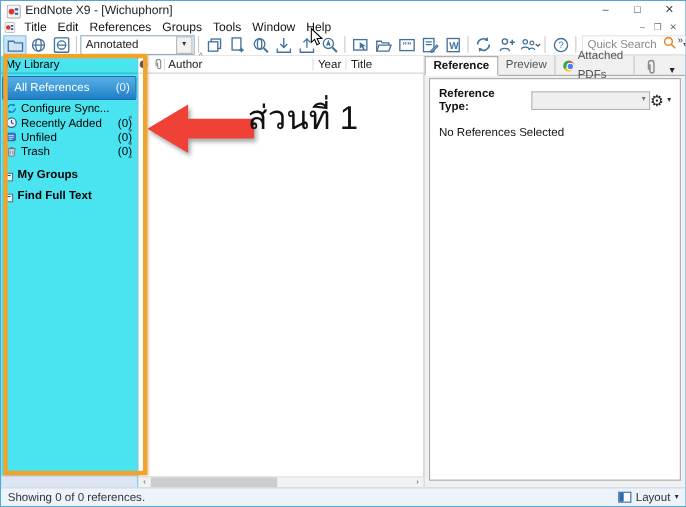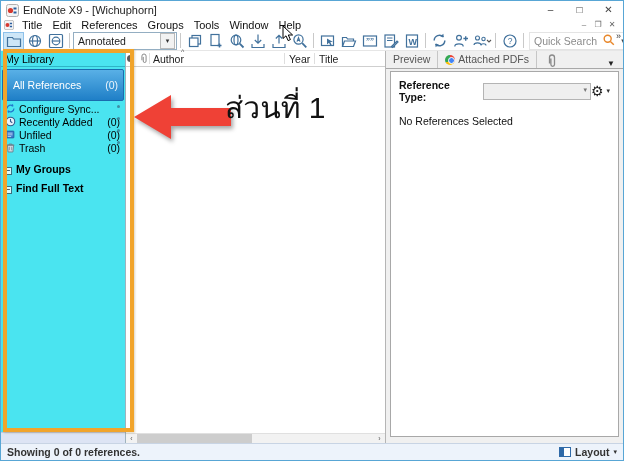--- a/index.html
+++ b/index.html
@@ -45,21 +45,21 @@
   .main { position:absolute; top:50px; left:0; right:0; bottom:17px; background:#fff; }
 
   
   .sidebar { position:absolute; left:0; top:0; width:125px; bottom:0; background:#4ae4f0;
              border-right:1px solid #9fb3bd; overflow:hidden; }
   .sb-header { height:16px; line-height:16px; padding-left:4px; font-size:10.5px; color:#000;
                border-bottom:1px solid #2fb4c6; }
   .srow { height:13px; display:flex; align-items:center; padding-left:4px; font-size:10.5px; color:#000; }
   .srow .icon { width:12px; height:11px; margin-right:2px; flex:none; display:flex; align-items:center; }
   .srow .count { margin-left:auto; padding-right:5px; }
-  .srow.selected { height:32px; margin:2px 1px 1px 1px; padding-left:10px;
+  .srow.selected { height:22px; margin:2px 1px 1px 1px; padding-left:10px;
                    background:linear-gradient(#59b0e6,#1f7fc7); border:1px solid #1a6cae;
                    border-radius:2px; color:#fff;text-align:center; }
   .srow.selected .count { color:#eaf4fc; }
   .grp { display:flex; align-items:flex-end; padding-left:3px; font-weight:bold; font-size:10.5px; color:#000; }
   .grp .box { width:8px; height:8px; border:1px solid #3d6f7e; background:#d9f8fb; margin-right:4px;
               font-size:7px; line-height:6px; text-align:center; color:#234; flex:none; }
   .sb-bottom { position:absolute; left:0; right:0; bottom:0; height:11px; background:#dde4f4;
                border-top:1px solid #c2cbe0; }
   .grip-dots { position:absolute; left:116px; top:45px; width:4px; z-index:45; }
   .grip-dots i { display:block; width:3px; height:3px; border-radius:50%; background:#3d8ea4; margin:9px 0; }
@@ -114,21 +114,21 @@
               position:relative; }
   .rt-combo::after { content:"▾"; position:absolute; right:3px; top:2px; font-size:7px; color:#777; }
   .gear-wrap { margin-left:auto; display:flex; align-items:center; gap:3px; }
   .gear { font-size:14px; color:#222; line-height:14px; }
   .gear-caret { font-size:7px; color:#333; }
   .empty-msg { margin-top:12px; font-size:10.5px; color:#111; }
 
   
   .statusbar { position:absolute; left:0; right:0; bottom:0; height:17px; background:#edf3fb;
                border-top:1px solid #c8d4e4; display:flex; align-items:center; padding:0 6px;
-               font-size:10.5px; color:#333;font-weight:bold; }
+               font-size:10.5px; color:#333; }
   .layout-btn { margin-left:auto; display:flex; align-items:center; gap:4px; }
   .layout-icon { width:12px; height:10px; border:1px solid #2f6aa8; position:relative; background:#fff; }
   .layout-icon::after { content:""; position:absolute; left:0; top:0; bottom:0; width:4px; background:#2f6aa8; }
   .layout-caret { font-size:7px; color:#333; }
 
   .cursor { position:absolute; left:281px; top:24px; z-index:60; pointer-events:none; }
 </style>
 </head>
 <body>
 
@@ -405,20 +405,23 @@
       <div class="hscroll">
         <span class="sb-btn">‹</span>
         <span class="sb-thumb"></span>
         <span class="sb-track"></span>
         <span class="sb-btn">›</span>
       </div>
     </div>
 
     <div class="detail">
       <div class="tabbar">
+        <div class="tab active">
+          <span>Reference</span>
+          </div>
         <div class="tab">
           <span>Preview</span>
           </div>
         <div class="tab">
           <span class="chrome-dot"></span>
           <span>Attached PDFs</span>
           </div>
         <div class="tab-clip">
           <svg width="12" height="14" viewBox="0 0 12 14" fill="none" stroke="#8a8a8a" stroke-width="1.3">
             <path d="M3.5 9.5v-6a2.5 2.5 0 0 1 5 0v7a1.8 1.8 0 0 1-3.6 0v-6"></path>

